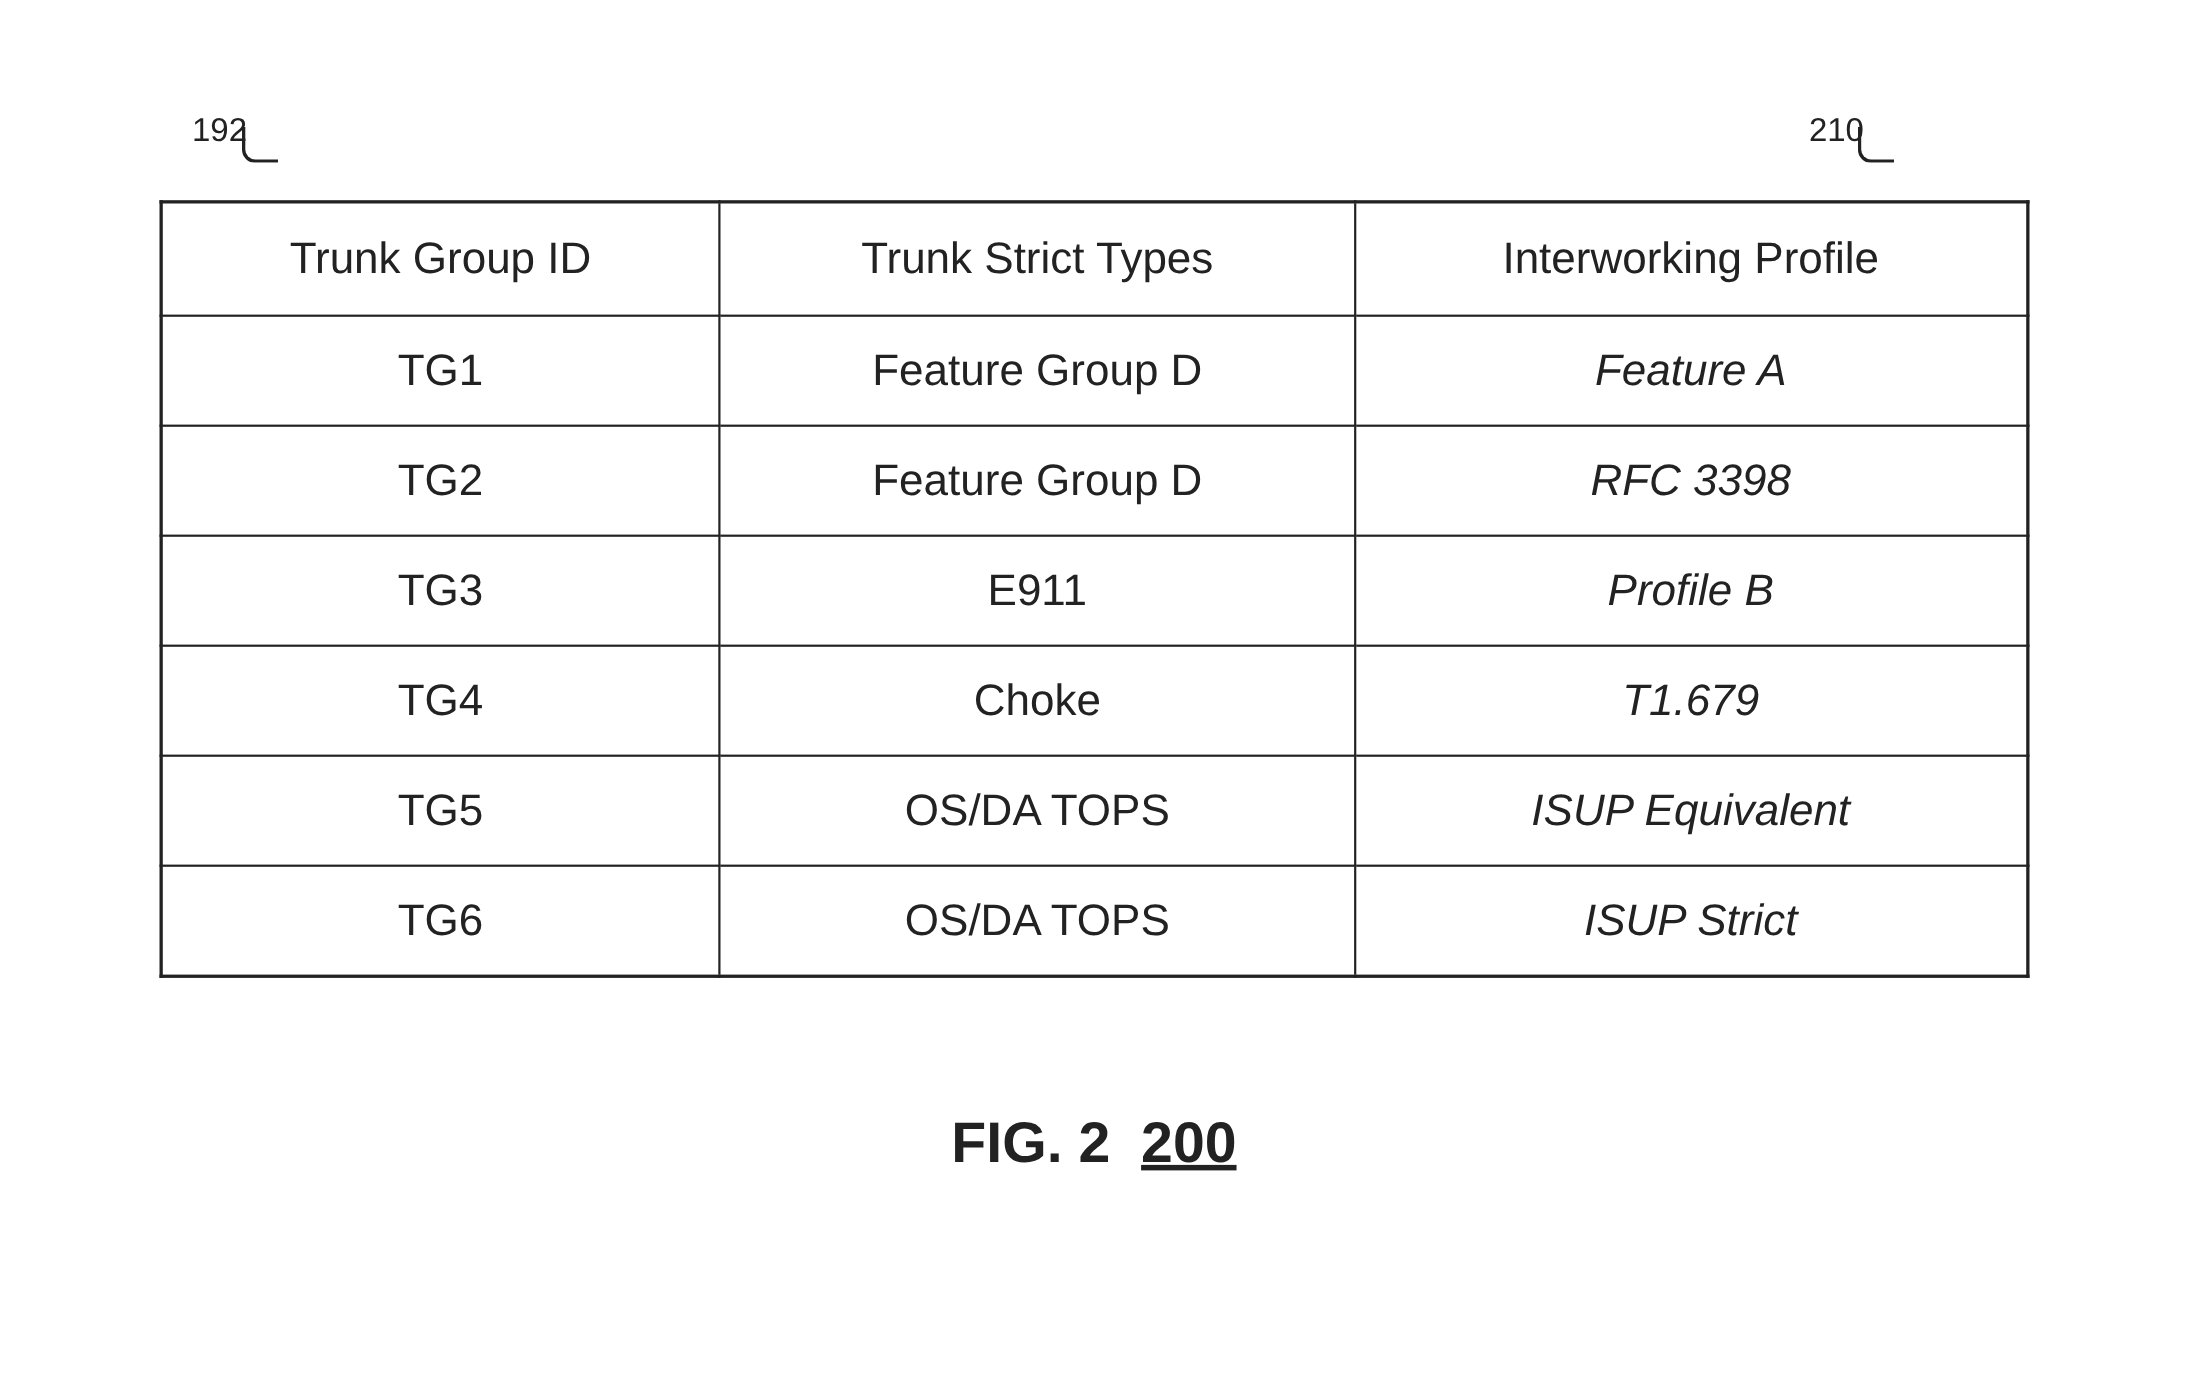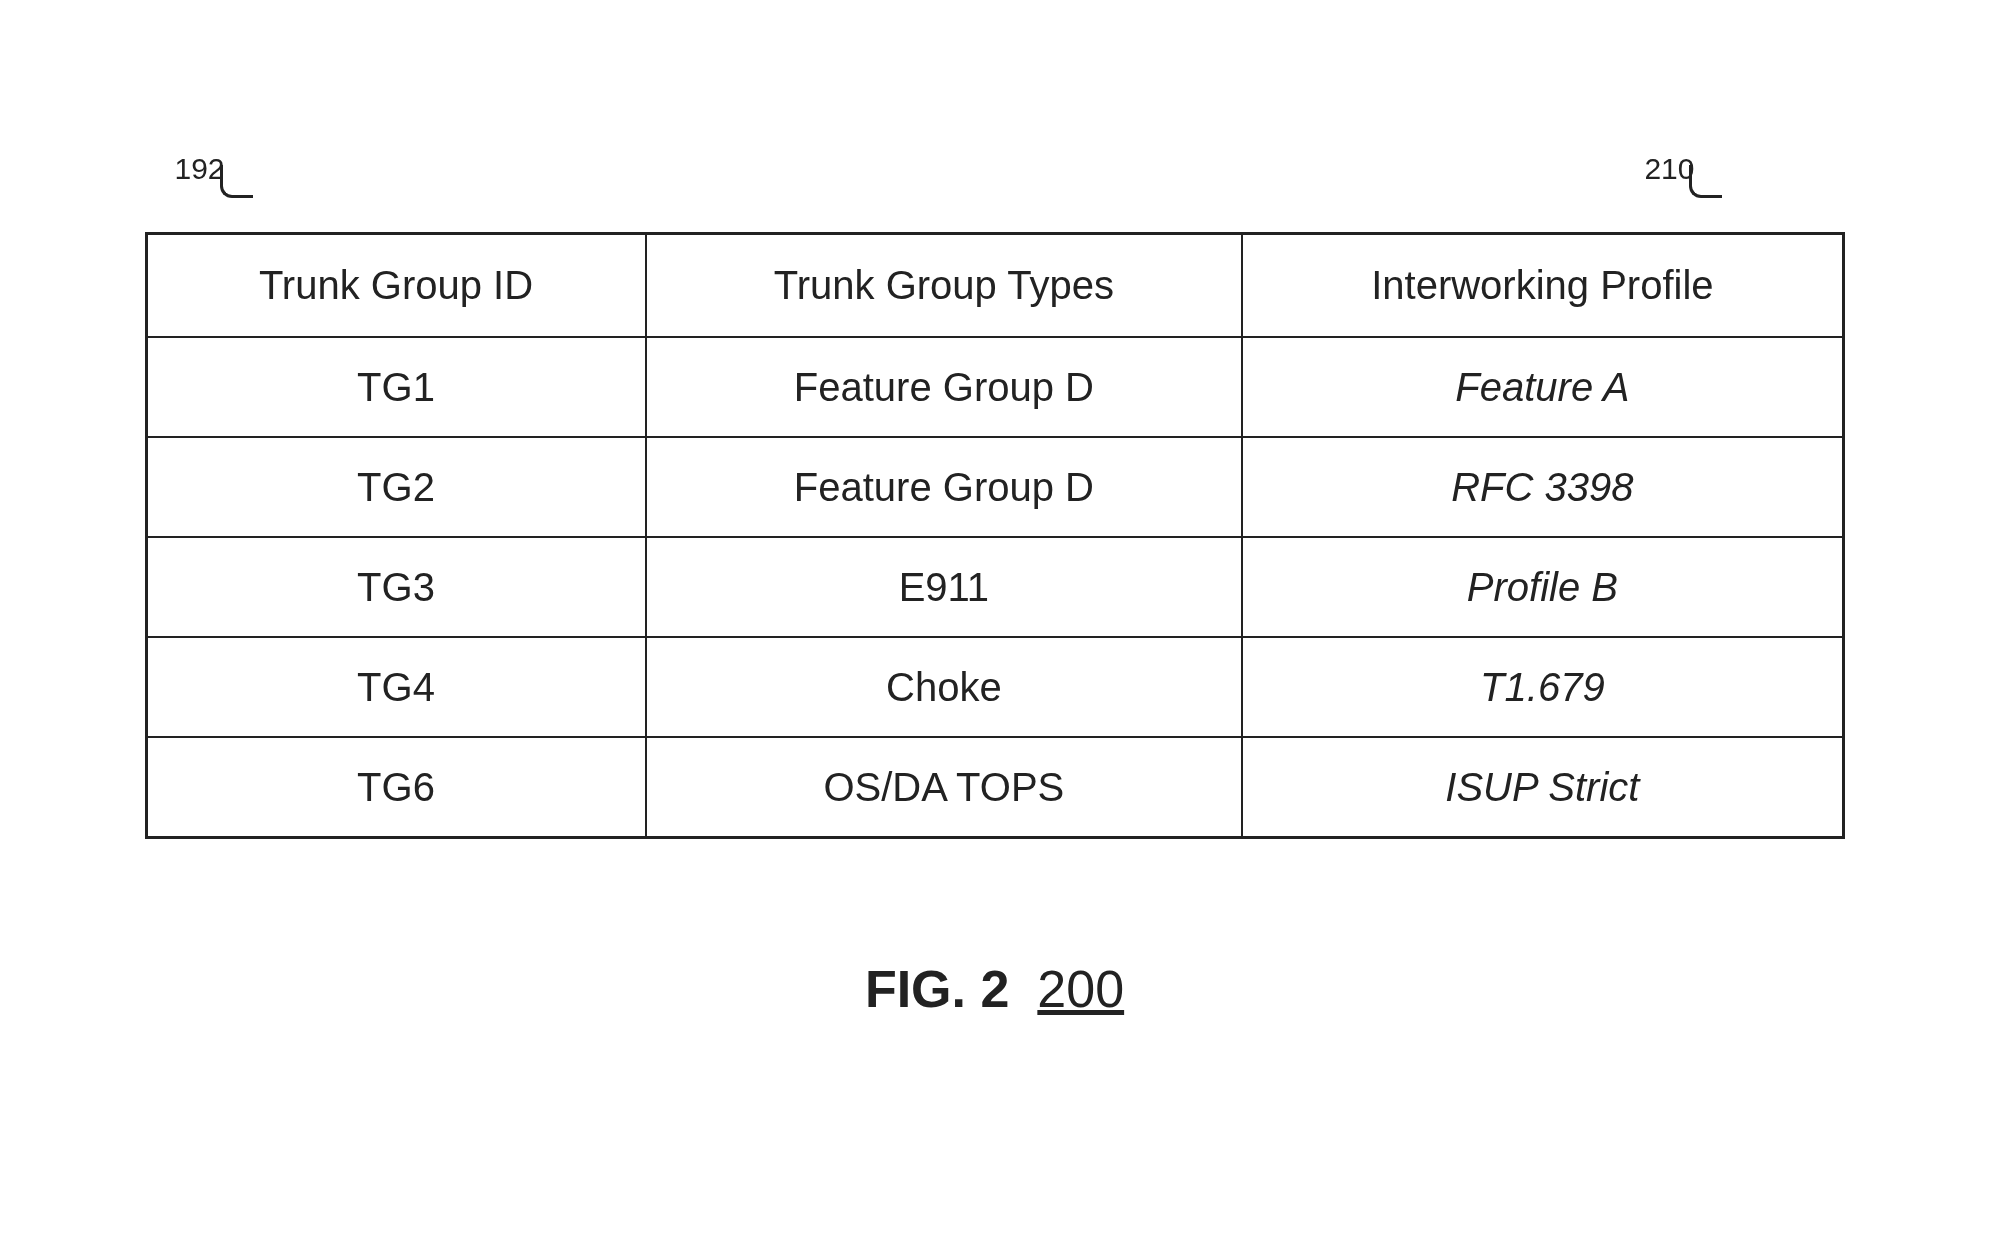--- a/index.html
+++ b/index.html
@@ -115,21 +115,21 @@
 
     .fig-label {
       font-size: 52px;
       font-weight: bold;
       color: #222;
       font-family: Arial, sans-serif;
     }
 
     .fig-number {
       font-size: 52px;
-      font-weight: normal;
+      font-weight: bold;
       color: #222;
       font-family: Arial, sans-serif;
       text-decoration: underline;
       margin-left: 28px;
     }
   </style>
 </head>
 <body>
 
 <div class="page-container">
@@ -141,21 +141,21 @@
     </div>
 
     <div class="callout-210">
       <span>210</span>
     </div>
 
     <table>
       <thead>
         <tr>
           <th>Trunk Group ID</th>
-          <th>Trunk Group Types</th>
+          <th>Trunk Strict Types</th>
           <th>Interworking Profile</th>
         </tr>
       </thead>
       <tbody id="table-body">
       <tr>
             <td>TG1</td>
             <td>Feature Group D</td>
             <td class="italic-cell">Feature A</td>
           </tr>
           <tr>
@@ -167,20 +167,25 @@
             <td>TG3</td>
             <td>E911</td>
             <td class="italic-cell">Profile B</td>
           </tr>
           <tr>
             <td>TG4</td>
             <td>Choke</td>
             <td class="italic-cell">T1.679</td>
           </tr>
           <tr>
+            <td>TG5</td>
+            <td>OS/DA TOPS</td>
+            <td class="italic-cell">ISUP Equivalent</td>
+          </tr>
+          <tr>
             <td>TG6</td>
             <td>OS/DA TOPS</td>
             <td class="italic-cell">ISUP Strict</td>
           </tr>
         </tbody>
     </table>
   </div>
 
   <div class="fig-caption">
     <span class="fig-label">FIG. 2</span>

